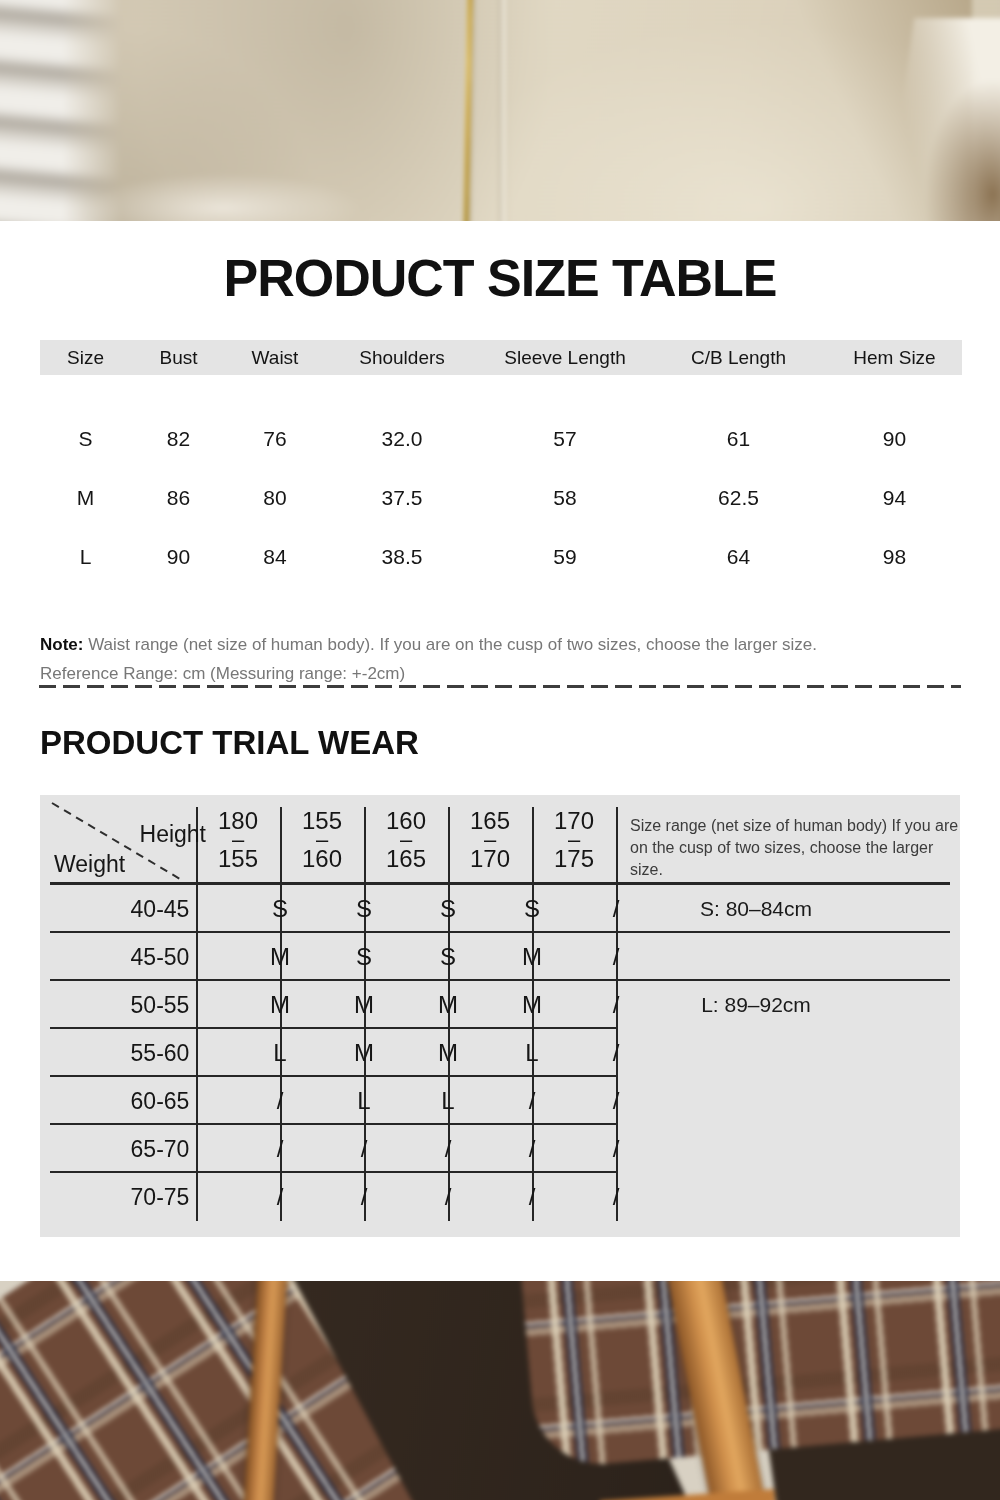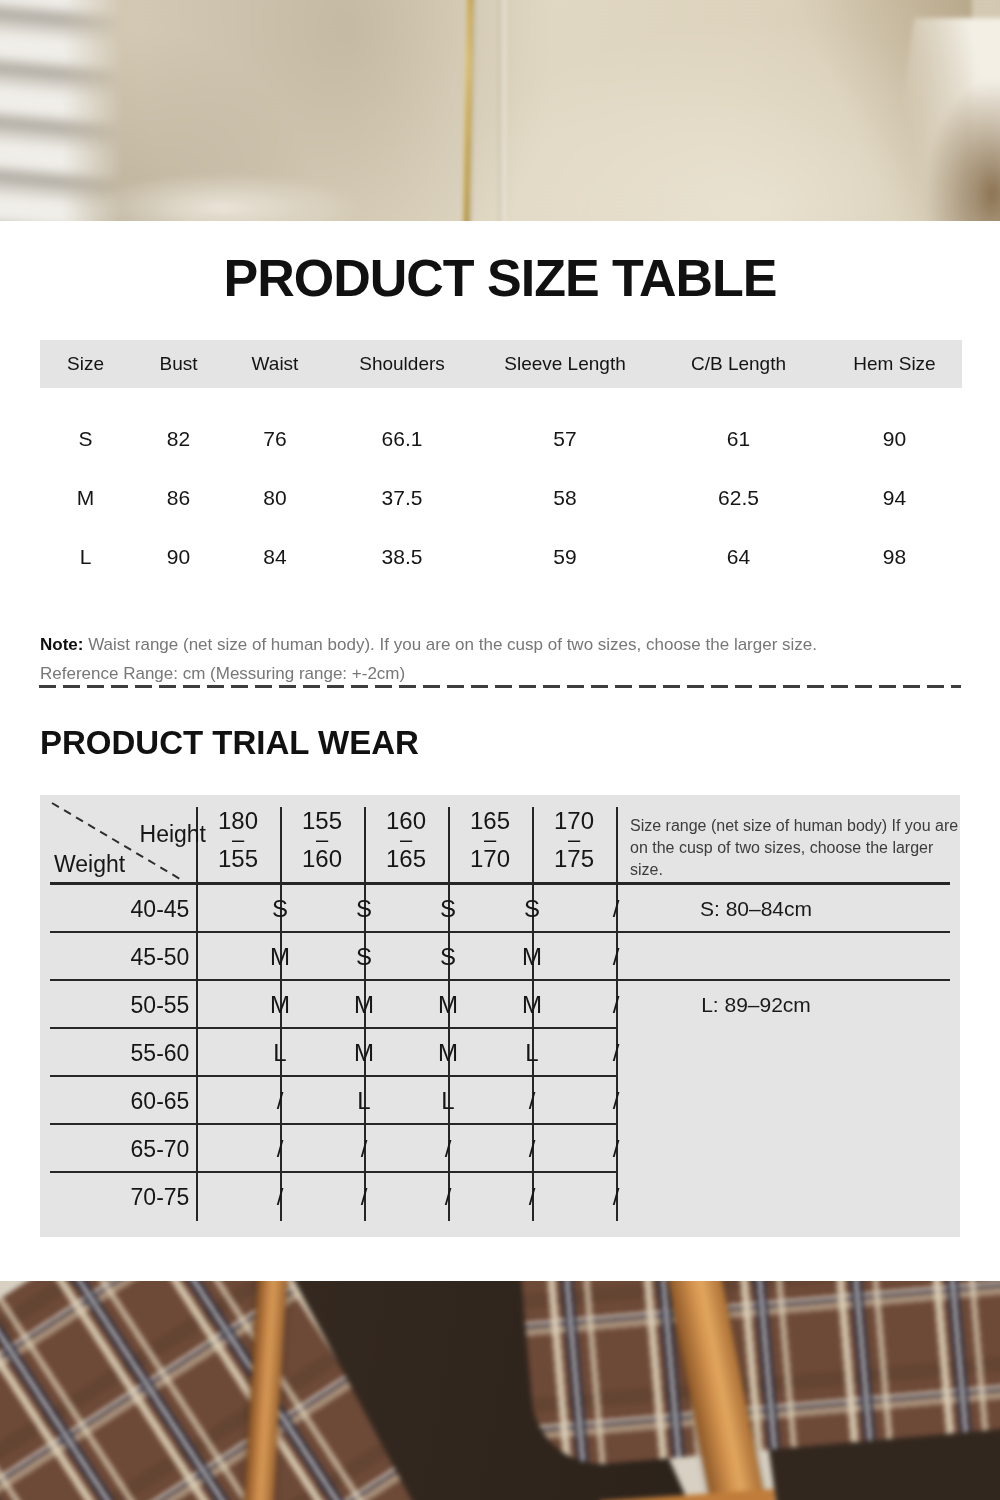--- a/index.html
+++ b/index.html
@@ -53,21 +53,21 @@
   
   .title1{position:absolute;top:248px;left:0;width:1000px;text-align:center;
     font-size:52px;font-weight:bold;letter-spacing:-1px;color:#111;white-space:nowrap;}
   .title2{position:absolute;top:724px;left:40px;font-size:33px;font-weight:bold;color:#111;white-space:nowrap;}
   .note{position:absolute;top:598px;left:40px;width:920px;font-size:17px;line-height:29px;color:#777;margin-top:32px;}
   .note b{color:#0f0f0f;}
   .divider{position:absolute;top:685px;left:39px;width:922px;height:3px;
     background:repeating-linear-gradient(90deg,#3d3d3d 0 17px,transparent 17px 24px);}
 
   
-  .st-head{position:absolute;top:340px;left:40px;width:922px;height:48px;background:#e4e4e4;
+  .st-head{position:absolute;top:340px;left:40px;width:922px;height:35px;background:#e4e4e4;
     display:grid;grid-template-columns:91px 95px 98px 156px 170px 177px 135px;align-items:center;}
   .st-head span{text-align:center;font-size:19px;color:#141414;}
   .st-body{position:absolute;top:409px;left:40px;width:922px;}
   .st-row{display:grid;grid-template-columns:91px 95px 98px 156px 170px 177px 135px;height:59px;align-items:center;}
   .st-row span{text-align:center;font-size:21px;color:#161616;}
 
   
   .tt{position:absolute;top:795px;left:40px;width:920px;height:442px;background:#e4e4e4;}
   .vl{position:absolute;top:12px;height:414px;width:2px;background:#262626;}
   .hl{position:absolute;left:10px;height:2px;width:900px;background:#262626;}
@@ -117,21 +117,21 @@
     <span>Sleeve Length</span>
     <span>C/B  Length</span>
     <span>Hem Size</span>
   </div>
 
   <div class="st-body">
     <div class="st-row">
       <span>S</span>
       <span>82</span>
       <span>76</span>
-      <span>66.1</span>
+      <span>32.0</span>
       <span>57</span>
       <span>61</span>
       <span>90</span>
     </div>
     <div class="st-row">
       <span>M</span>
       <span>86</span>
       <span>80</span>
       <span>37.5</span>
       <span>58</span>

